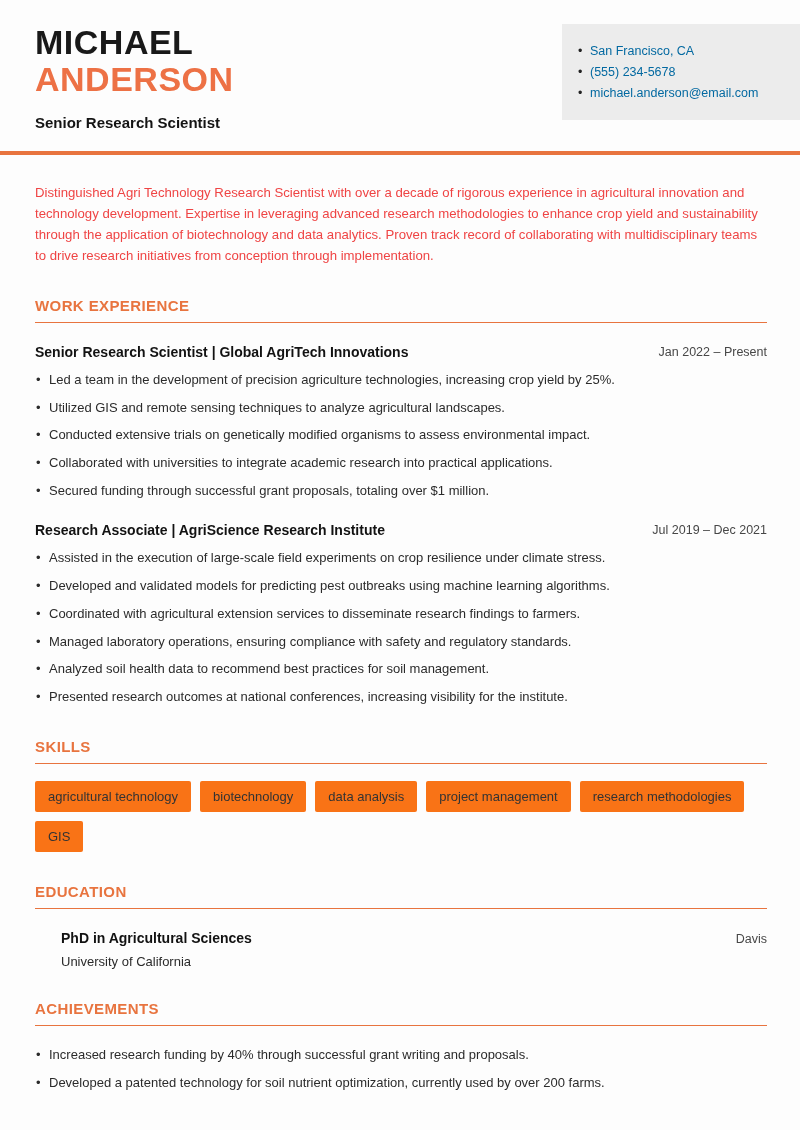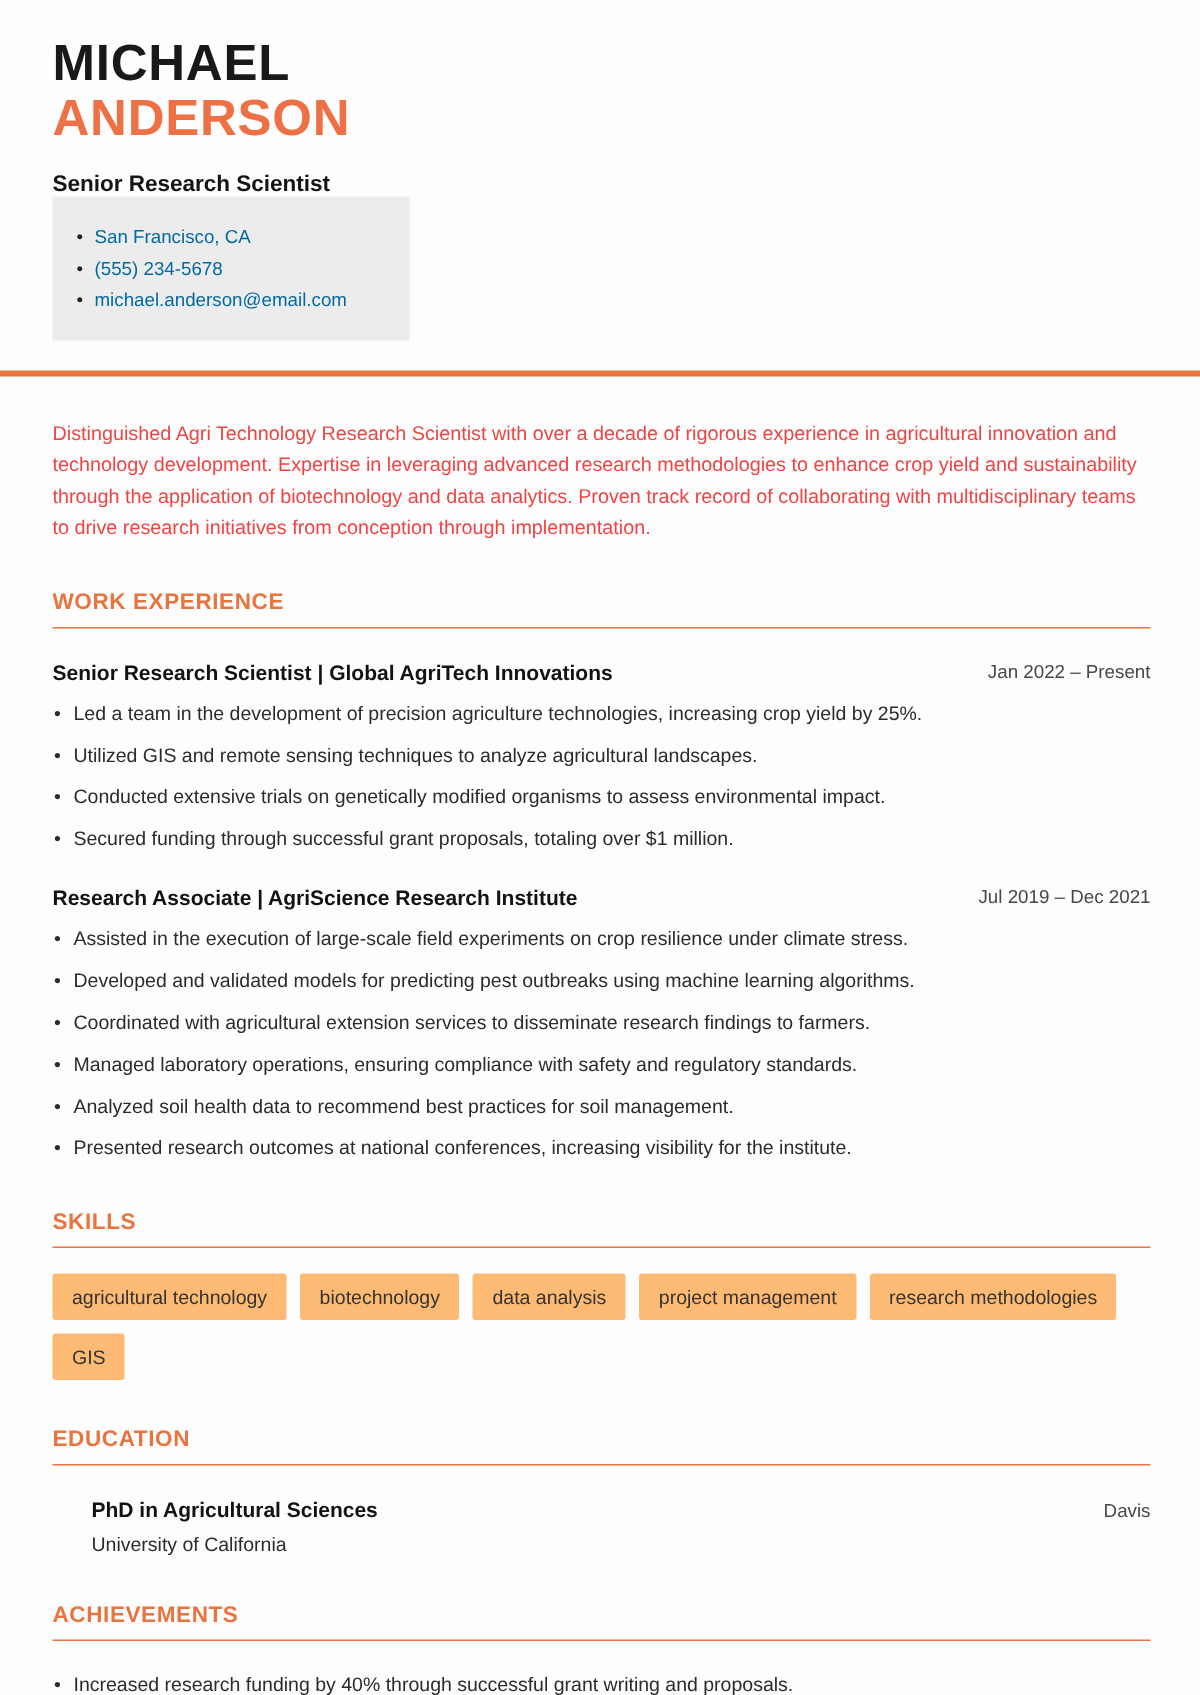--- a/index.html
+++ b/index.html
@@ -5,21 +5,21 @@
   * { box-sizing: border-box; }
   html,body { margin:0; padding:0; background:#ffffff; }
   body { font-family:"Liberation Sans", sans-serif; }
   .page {
     width:800px; height:1130px; background:#fdfdfd; position:relative;
     overflow:hidden;
   }
 
   
   .header { display:flex; justify-content:space-between; align-items:flex-start;
-            padding:24px 0 0 35px;flex-direction:column; }
+            padding:24px 0 0 35px; }
   .name-block h1 { margin:0; font-size:34px; line-height:1.1; font-weight:800;
                    letter-spacing:0.5px; color:#191919; }
   .name-last { color:#ed7145; display:block; }
   .name-first { display:block; }
   .job-title-header { margin-top:15px; font-size:15px; color:#141414; font-weight:600; }
 
   .contact-card { background:#ececec; width:238px; padding:13px 16px 13px 16px; }
   .contact-card ul { list-style:none; margin:0; padding:0; }
   .contact-card li { position:relative; padding-left:12px; font-size:12.5px;
                      color:#0369a1; margin:7px 0; }
@@ -40,21 +40,21 @@
   .job-header { display:flex; justify-content:space-between; align-items:center; }
   .job-name { font-size:14px; font-weight:700; color:#121212; }
   .job-dates { font-size:12.5px; color:#474747; white-space:nowrap; }
 
   ul.bullets { list-style:none; margin:11px 0 0 0; padding:0; }
   ul.bullets li { position:relative; padding-left:14px; margin-bottom:9px;
                   font-size:13px; line-height:1.45; color:#2b2b2b; }
   ul.bullets li::before { content:"•"; position:absolute; left:1px; top:0; color:#2b2b2b; }
 
   .chips { display:flex; flex-wrap:wrap; gap:9px; margin-top:17px; }
-  .chip { background:#fdba74; color:#333; font-size:13px; padding:8px 13px;
+  .chip { background:#f97316; color:#333; font-size:13px; padding:8px 13px;
           border-radius:2px; }
 
   .edu-block { margin-top:21px;margin-left:26px; }
   .edu-header { display:flex; justify-content:space-between; align-items:baseline; }
   .edu-degree { font-size:14px; font-weight:700; color:#121212; }
   .edu-location { font-size:12.5px; color:#474747; }
   .edu-school { margin-top:8px; font-size:13px; color:#2b2b2b; }
 </style>
 </head>
 <body>
@@ -91,20 +91,21 @@
 
       <div class="job">
         <div class="job-header">
           <div class="job-name">Senior Research Scientist | Global AgriTech Innovations</div>
           <div class="job-dates">Jan 2022 – Present</div>
         </div>
         <ul class="bullets">
           <li>Led a team in the development of precision agriculture technologies, increasing crop yield by 25%.</li>
           <li>Utilized GIS and remote sensing techniques to analyze agricultural landscapes.</li>
           <li>Conducted extensive trials on genetically modified organisms to assess environmental impact.</li>
+          <li>Collaborated with universities to integrate academic research into practical applications.</li>
           <li>Secured funding through successful grant proposals, totaling over $1 million.</li>
         </ul>
       </div>
 
       <div class="job">
         <div class="job-header">
           <div class="job-name">Research Associate | AgriScience Research Institute</div>
           <div class="job-dates">Jul 2019 – Dec 2021</div>
         </div>
         <ul class="bullets">

